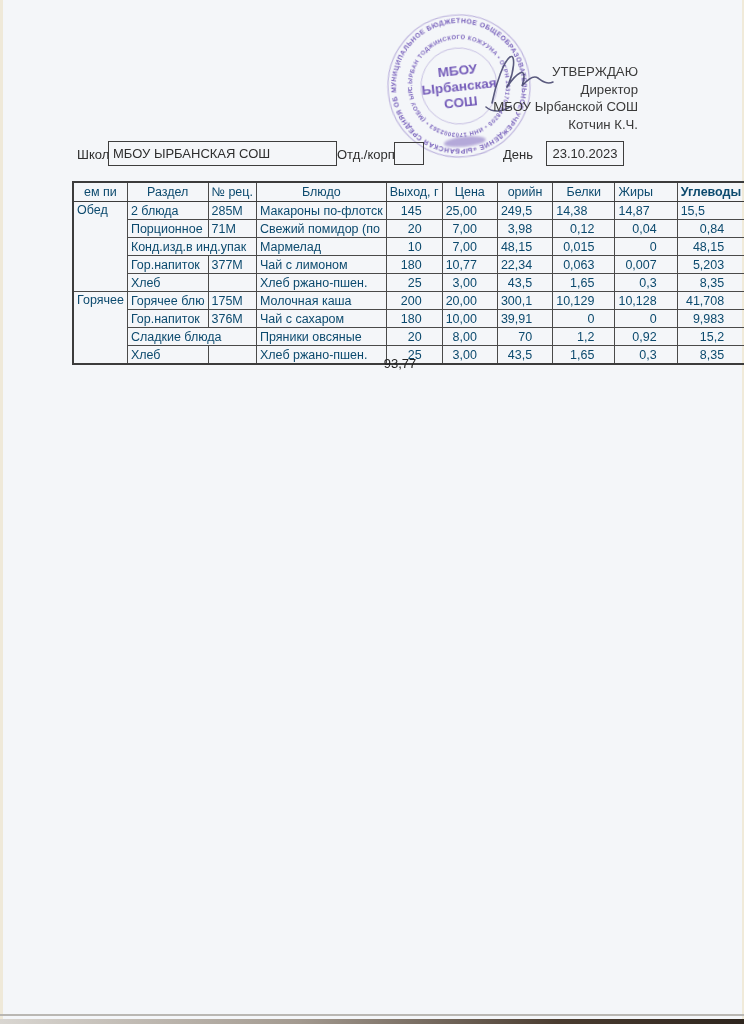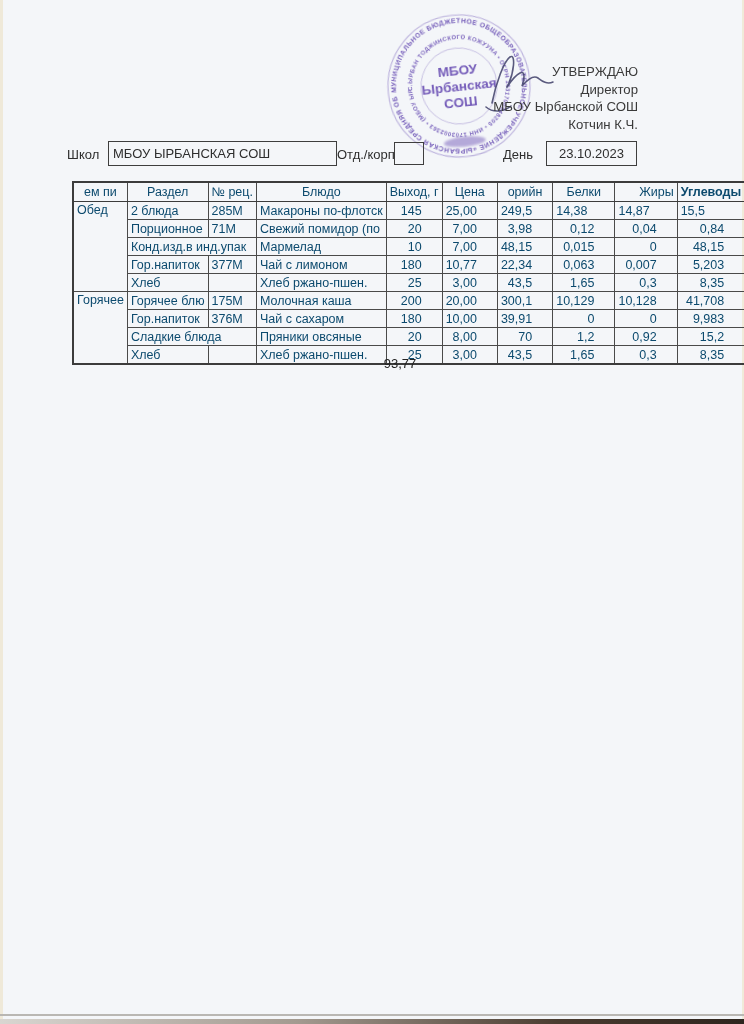--- a/index.html
+++ b/index.html
@@ -87,30 +87,30 @@
   </g>
 </svg>
 
 <div class="approval">
   <div>УТВЕРЖДАЮ</div>
   <div>Директор</div>
   <div>МБОУ Ырбанской СОШ</div>
   <div>Котчин К.Ч.</div>
 </div>
 
-<span class="form-label" style="left:67px;top:147px">Школ</span>
+<span class="form-label" style="left:77px;top:147px">Школ</span>
 <div class="form-box left" style="left:108px;top:141px;width:229px;height:25px">
   <span>МБОУ ЫРБАНСКАЯ СОШ</span>
 </div>
 <span class="form-label" style="left:337px;top:147px">Отд./корп</span>
 <div class="form-box center" style="left:394px;top:142px;width:30px;height:23px">
   <span></span>
 </div>
 <span class="form-label" style="left:503px;top:147px">День</span>
-<div class="form-box center" style="left:546px;top:141px;width:91px;height:25px">
+<div class="form-box center" style="left:546px;top:141px;width:78px;height:25px">
   <span>23.10.2023</span>
 </div>
 
 <table class="menu">
     <colgroup>
       <col style="width: 38px;">
       <col style="width: 66px;">
       <col style="width: 42px;">
       <col style="width: 114px;">
       <col style="width: 47px;">
@@ -123,21 +123,21 @@
     <thead>
       <tr>
         <th style="text-align: center;">ем пи</th>
         <th style="text-align: center;">Раздел</th>
         <th style="text-align: center;">№ рец.</th>
         <th style="text-align: center;">Блюдо</th>
         <th style="text-align: left;">Выход, г</th>
         <th style="text-align: center;">Цена</th>
         <th style="text-align: center; margin-top: 36px;">орийн</th>
         <th style="text-align: center;">Белки</th>
-        <th style="text-align: right; margin-top: 28px;">Жиры</th>
+        <th style="text-align: left; margin-top: 28px;">Жиры</th>
         <th style="text-align: center; font-weight: bold;">Углеводы</th>
       </tr>
     </thead>
     <tbody>
       <tr>
         <td rowspan="5" class="meal">Обед</td>
         <td>2 блюда</td>
         <td>285М</td>
         <td>Макароны по-флотск</td>
         <td class="num">145</td>

